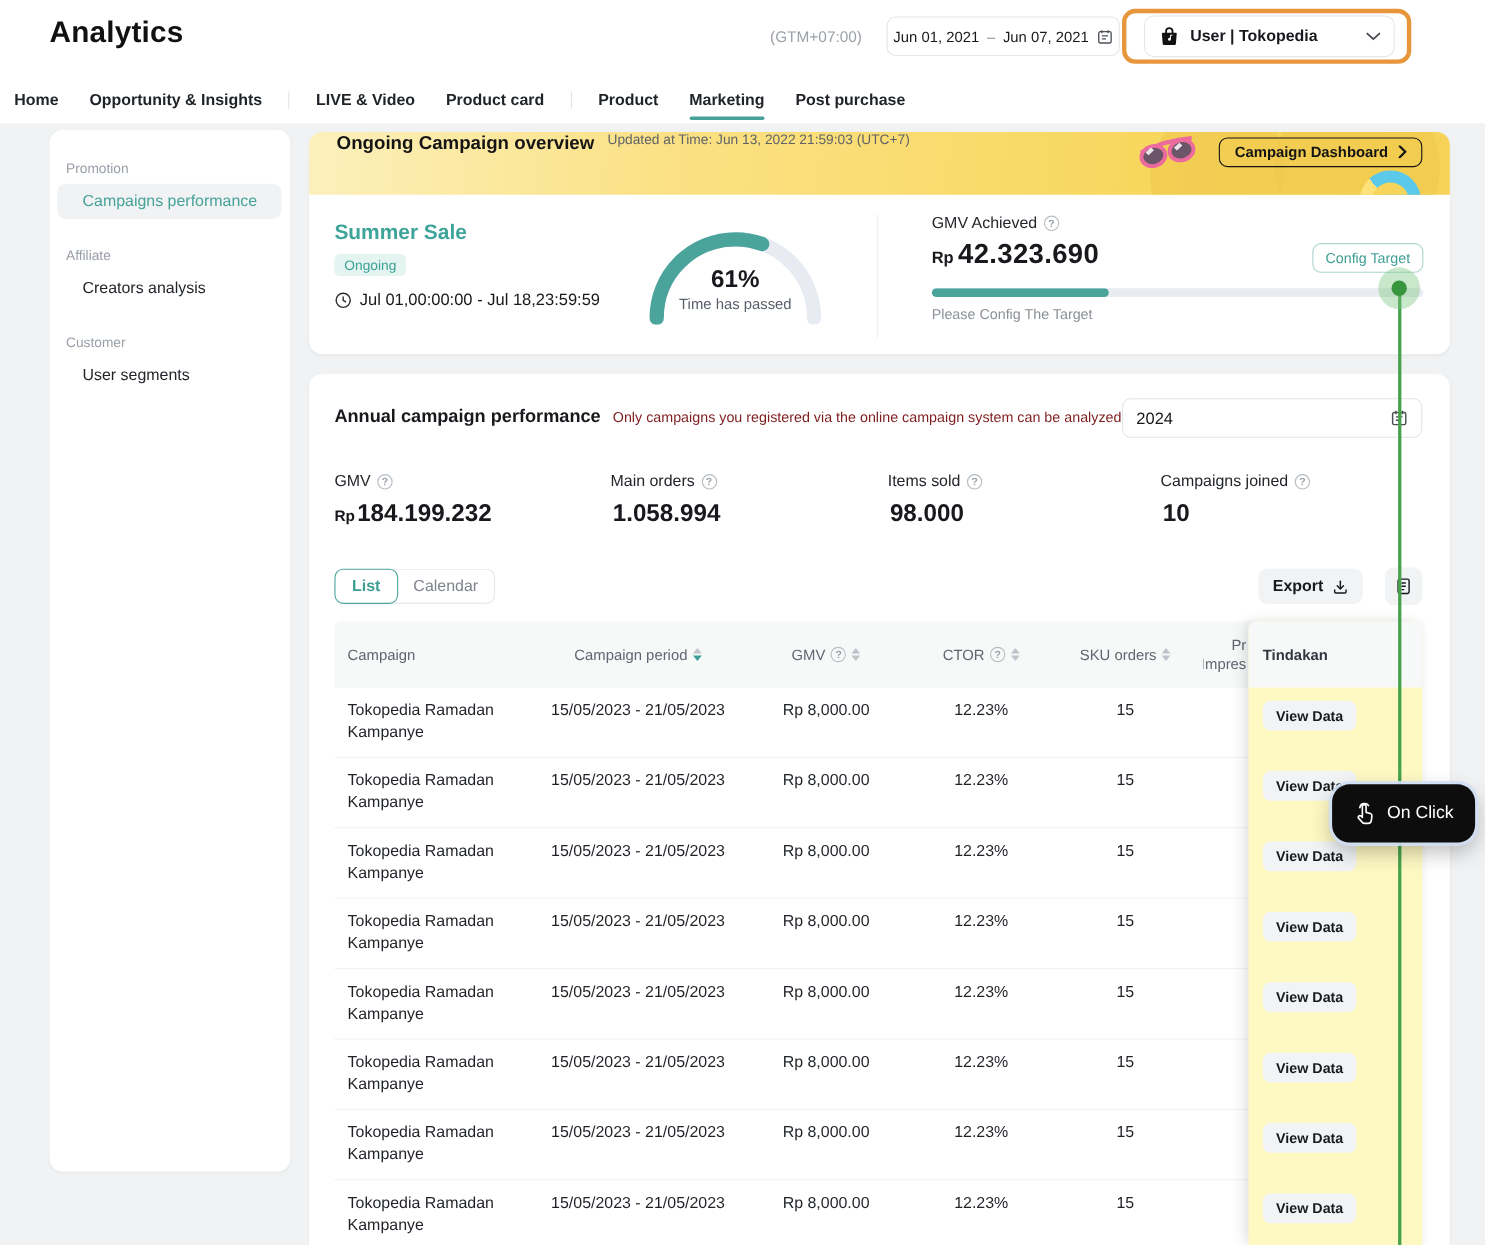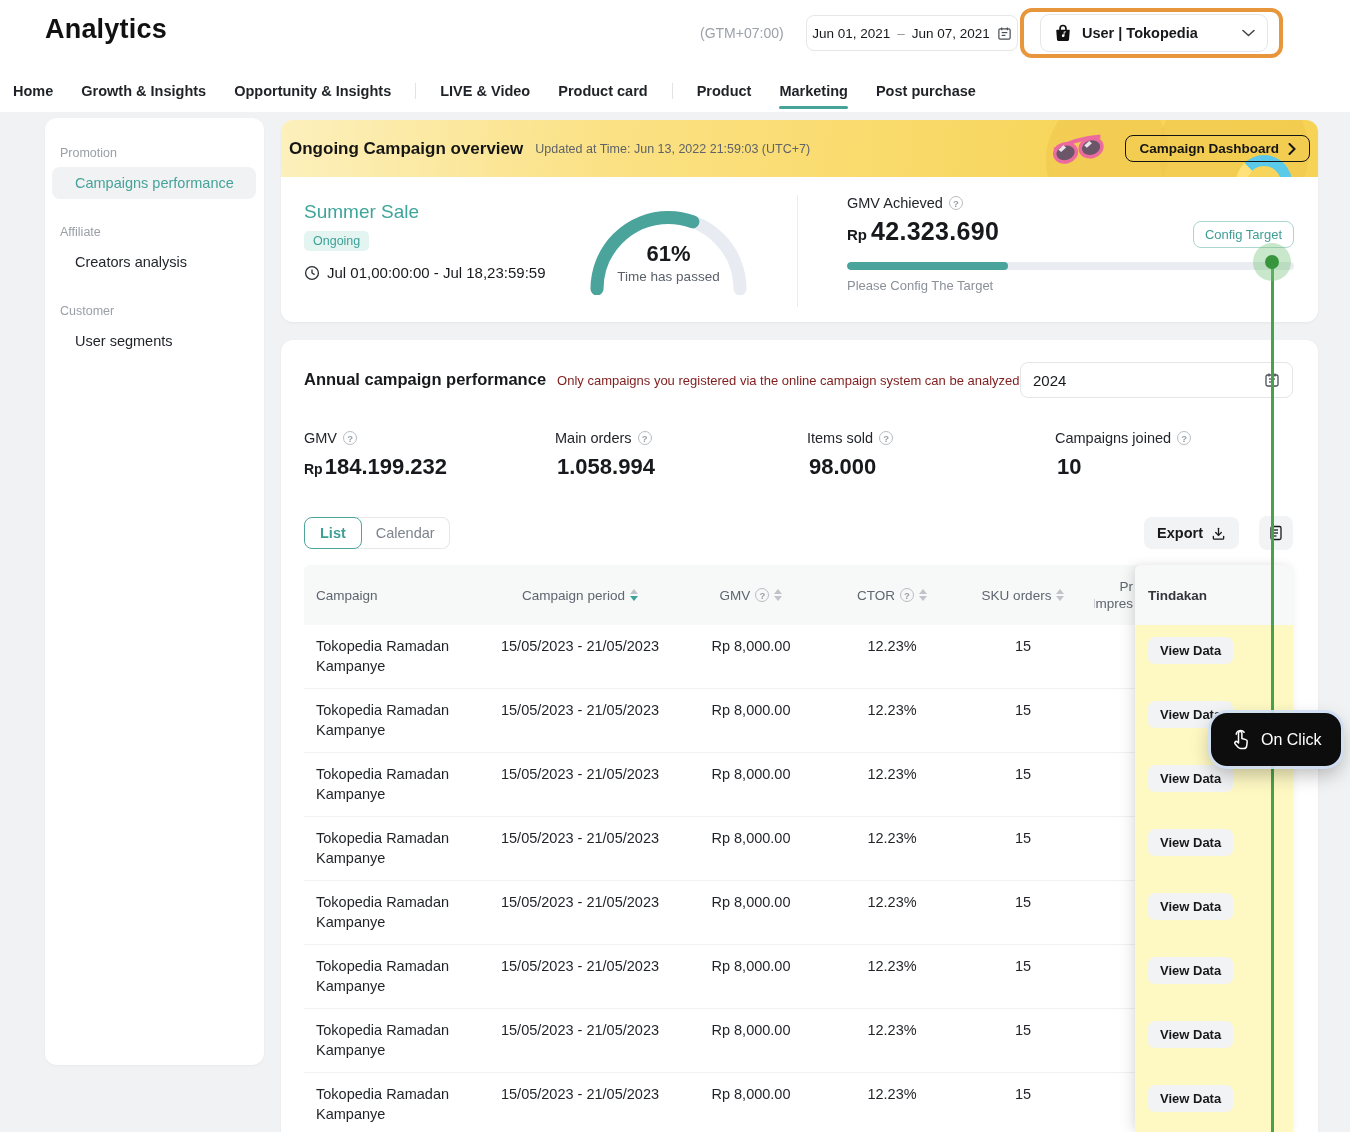--- a/index.html
+++ b/index.html
@@ -32,35 +32,35 @@
     box-shadow:0 1px 3px rgba(0,0,0,.04); padding-top:28px; }
   .sec-label { font-size:12.5px; color:#9aa0a8; margin:0 0 7px 15px; }
   .sec-label.later { margin-top:26px; }
   .side-item { font-size:14.5px; color:#22262b; padding:8px 0 8px 23px; margin:0 8px 2px 7px; border-radius:8px; cursor:pointer; }
   .side-item.active { background:#f1f2f3; color:#45a39a; }
   
   .card1 { position:absolute; left:281px; top:120px; width:1037px; height:202px; background:#fff; border-radius:12px;
     box-shadow:0 1px 3px rgba(0,0,0,.05); }
   .banner { position:relative; height:57px; border-radius:12px 12px 0 0; overflow:hidden;
     background:linear-gradient(95deg,#fcf0bc 0%,#fbe184 32%,#f8d75f 72%,#f6d356 100%);
-    display:flex; align-items:center; padding:0 8px; }
+    display:flex; align-items:flex-start; padding:0 25px; }
   .leaf { position:absolute; background:rgba(238,198,74,.55); }
   .leaf.l1 { right:150px; top:-30px; width:120px; height:130px; border-radius:45% 55% 50% 50%; transform:rotate(30deg); }
   .leaf.l2 { right:10px; top:-45px; width:150px; height:150px; border-radius:55% 45% 50% 50%; transform:rotate(-20deg); }
   .ring { position:absolute; right:26px; bottom:-34px; width:56px; height:56px; border-radius:50%;
     background:conic-gradient(from 230deg,#f799c0 0 12%, #ffe27a 12% 24%, #5bc9e9 24% 75%, #b79ae0 75% 88%, #f799c0 88% 100%); }
   .ring::after { content:""; position:absolute; left:11px; top:11px; width:34px; height:34px; border-radius:50%; background:#f7d55c; }
   .banner-title { font-size:17px; font-weight:700; color:#151515; z-index:1; }
   .banner-updated { font-size:12.5px; color:#5f6368; margin-left:12px; z-index:1; }
   .banner-right { margin-left:auto; display:flex; align-items:center; gap:16px; z-index:1; }
   .dash-btn { display:flex; align-items:center; gap:9px; border:1.7px solid #141414; border-radius:8px;
     padding:5px 13px; font-size:13.5px; font-weight:700; color:#141414; background:transparent; cursor:pointer; }
   .card1-body { position:relative; height:145px; }
   .cmp-info { position:absolute; left:23px; top:24px; }
-  .cmp-name { font-size:19px; font-weight:400; color:#3fa49a; }
+  .cmp-name { font-size:19px; font-weight:700; color:#3fa49a; }
   .cmp-badge { display:inline-block; margin-top:8px; background:#e4f4f0; color:#3da297; font-size:12.5px; padding:3px 9px; border-radius:5px; }
   .cmp-date { margin-top:13px; display:flex; align-items:center; gap:7px; font-size:15px; color:#17191c; }
   .gauge { position:absolute; left:300px; top:22px; width:175px; text-align:center; }
   .gauge-pct { position:absolute; left:0; right:0; top:42px; font-size:22px; font-weight:600; color:#17191c; }
   .gauge-sub { position:absolute; left:0; right:0; top:70px; font-size:13.5px; color:#596069; }
   .vdiv { position:absolute; left:516px; top:18px; width:1px; height:112px; background:#ececee; }
   .gmv-zone { position:absolute; left:566px; top:18px; width:447px; }
   .gmv-label { display:flex; align-items:center; gap:6px; font-size:14.5px; color:#23262b; }
   .gmv-value { margin-top:6px; display:flex; align-items:baseline; gap:4px; }
   .gmv-cur { font-size:15px; font-weight:700; }
@@ -172,23 +172,20 @@
     <span class="chev">
       <svg width="13" height="8" viewBox="0 0 13 8" fill="none" stroke="#44484d" stroke-width="1.6" stroke-linecap="round">
           <polyline points="1,1.5 6.5,6.5 12,1.5"></polyline>
         </svg>
     </span>
   </div>
 
   <div class="nav">
     <div class="tab first">
         <span>Home</span>
-      </div>
-    <div class="tab">
-        <span>Growth &amp; Insights</span>
       </div>
     <div class="tab">
         <span>Opportunity &amp; Insights</span>
       </div>
     <div class="nav-div"></div>
     <div class="tab">
         <span>LIVE &amp; Video</span>
       </div>
     <div class="tab">
         <span>Product card</span>

